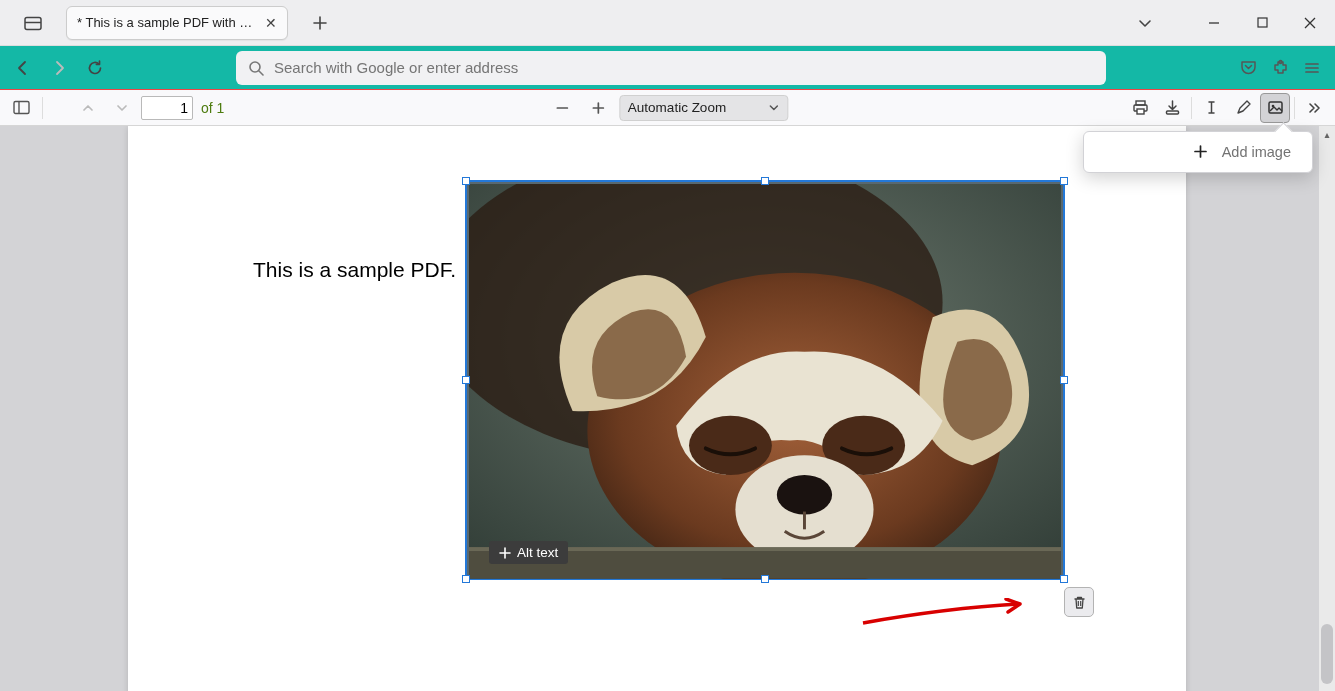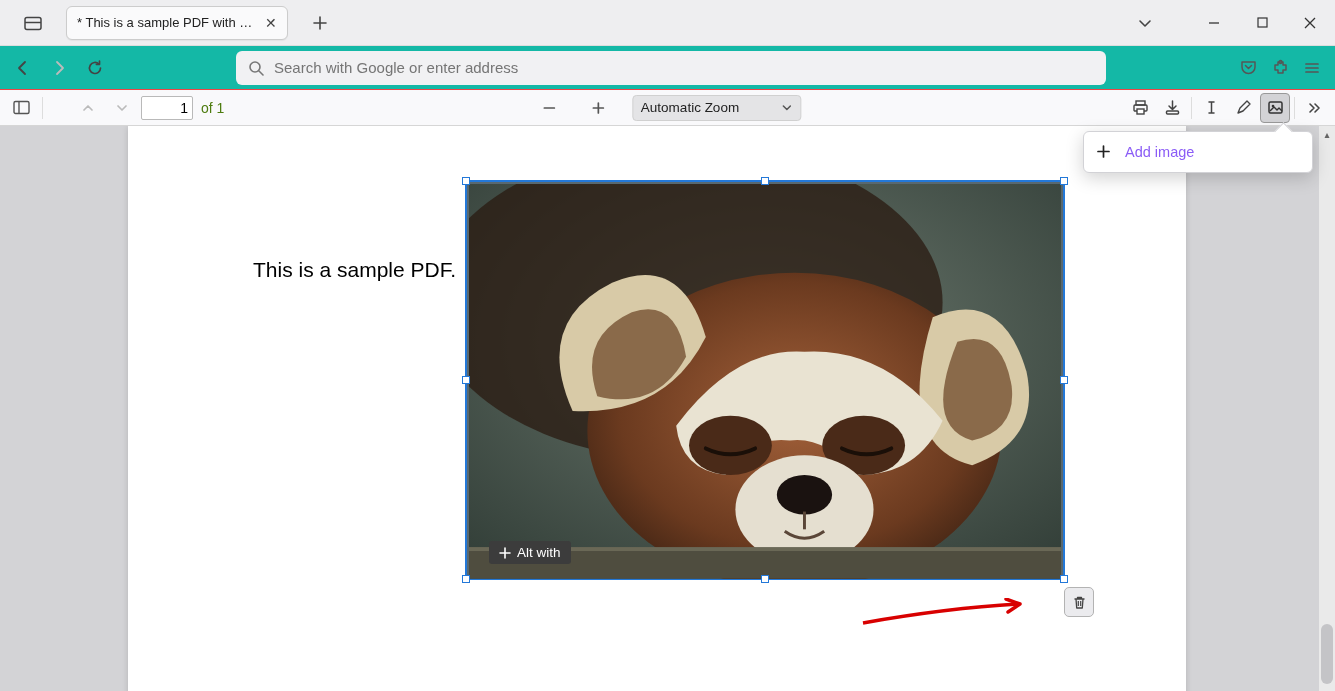--- a/index.html
+++ b/index.html
@@ -21,27 +21,27 @@
   .icon-disabled { color:#bbb; }
   .search-box { flex: 1; max-width: 870px; margin: 0 auto 0 120px; display:flex; align-items:center; height:34px; background:#f1f1f3; border-radius:6px; padding: 0 12px; color:#666; font-size:15px; }
   .search-box input { border:none; outline:none; background:transparent; font-size:15px; color:#666; flex:1; padding-left:10px; }
   .nav-right { display:flex; gap:2px; margin-left:auto; }
   
   .pdf-toolbar { display:flex; align-items:center; height: 36px; background:#f9f9fb; border-bottom:1px solid #d6d6d6; padding:0 6px; gap:4px; position:relative;}
   .page-input { width:52px; height:24px; border:1px solid #b9b9b9; border-radius:2px; text-align:right; font-size:14px; padding-right:4px; background:#fff; }
   .page-of { font-size:14px; color:#4d7c0f; margin-left:4px; }
   .zoom-select { display:flex; align-items:center; gap:42px; height:26px; padding:0 8px; background:#e4e4e6; border-radius:4px; font-size:13.5px; color:#222; border:1px solid #d0d0d0; }
   .separator { width:1px; height:22px; background:#ddd; margin:0 2px;}
-  .pdf-center { position:absolute; left:50%; transform:translateX(-50%); display:flex; align-items:center; gap:19px;}
+  .pdf-center { position:absolute; left:50%; transform:translateX(-50%); display:flex; align-items:center; gap:6px;}
   .pdf-right { margin-left:auto; display:flex; align-items:center; gap:2px;position:relative;}
   .stamp-active { background:#d3d3d6; border:1px solid #999; border-radius:4px;}
   
   .add-image-menu { position:absolute; top:38px; right:16px; width:230px; background:#fff; border:1px solid #d2d2d6; border-radius:6px; box-shadow: 0 5px 18px rgba(0,0,0,.18); padding:4px 0; z-index:10;}
   .add-image-menu::before { content:""; position:absolute; top:-7px; right:22px; width:12px;height:12px; background:#fff; border-left:1px solid #d2d2d6; border-top:1px solid #d2d2d6; transform:rotate(45deg);}
-  .menu-item { display:flex; align-items:center; gap:14px; padding:8px 12px; font-size:14.5px; color:#8b5cf6; }
+  .menu-item { display:flex; align-items:center; gap:14px; padding:8px 21px; font-size:14.5px; color:#737373;justify-content:flex-end; }
   
   .content-area { position:relative; background:#d3d3d6; height: calc(100% - 46px - 44px - 36px); overflow:auto;}
   .page { position:absolute; left:128px; top:0; width:1058px; min-height:700px; background:#fff; box-shadow:0 1px 6px rgba(0,0,0,.15);}
   .pdf-text { position:absolute; left:125px; top:132px; font-size: 21px; color:#000;}
   
   .sel-wrap { position:absolute; left:337px; top:54px; width:600px; height:400px; border:2px solid #2378d8; background:#586870;}
   .panda { position:absolute; inset:2px; }
   .handle { position:absolute; width:8px; height:8px; border:1px solid #2378d8; background:#fff;}
   .h-nw{top:-5px;left:-5px;} .h-ne{top:-5px;right:-5px;} .h-sw{bottom:-5px;left:-5px;} .h-se{bottom:-5px;right:-5px;}
   .h-n{top:-5px;left:calc(50% - 4px);} .h-s{bottom:-5px;left:calc(50% - 4px);}
@@ -284,21 +284,21 @@
         <path d="M340 332 v18" stroke="#5a4638" stroke-width="3"></path>
         <path d="M320 352 q20 14 40 0" stroke="#5a4638" stroke-width="3" fill="none"></path>
 
         <rect x="0" y="370" width="600" height="30" fill="#4f4d3f"></rect>
         <rect x="0" y="368" width="600" height="4" fill="#6a6856"></rect>
       </svg>
       <div class="alt-text-btn">
         <svg width="12" height="12" viewBox="0 0 12 12">
             <path d="M6 1v10M1 6h10" stroke="#fff" stroke-width="1.6" stroke-linecap="round"></path>
           </svg>
-        <span>Alt with</span>
+        <span>Alt text</span>
       </div>
       <div class="handle h-nw"></div>
       <div class="handle h-n"></div>
       <div class="handle h-ne"></div>
       <div class="handle h-e"></div>
       <div class="handle h-se"></div>
       <div class="handle h-s"></div>
       <div class="handle h-sw"></div>
       <div class="handle h-w"></div>
     </div>

